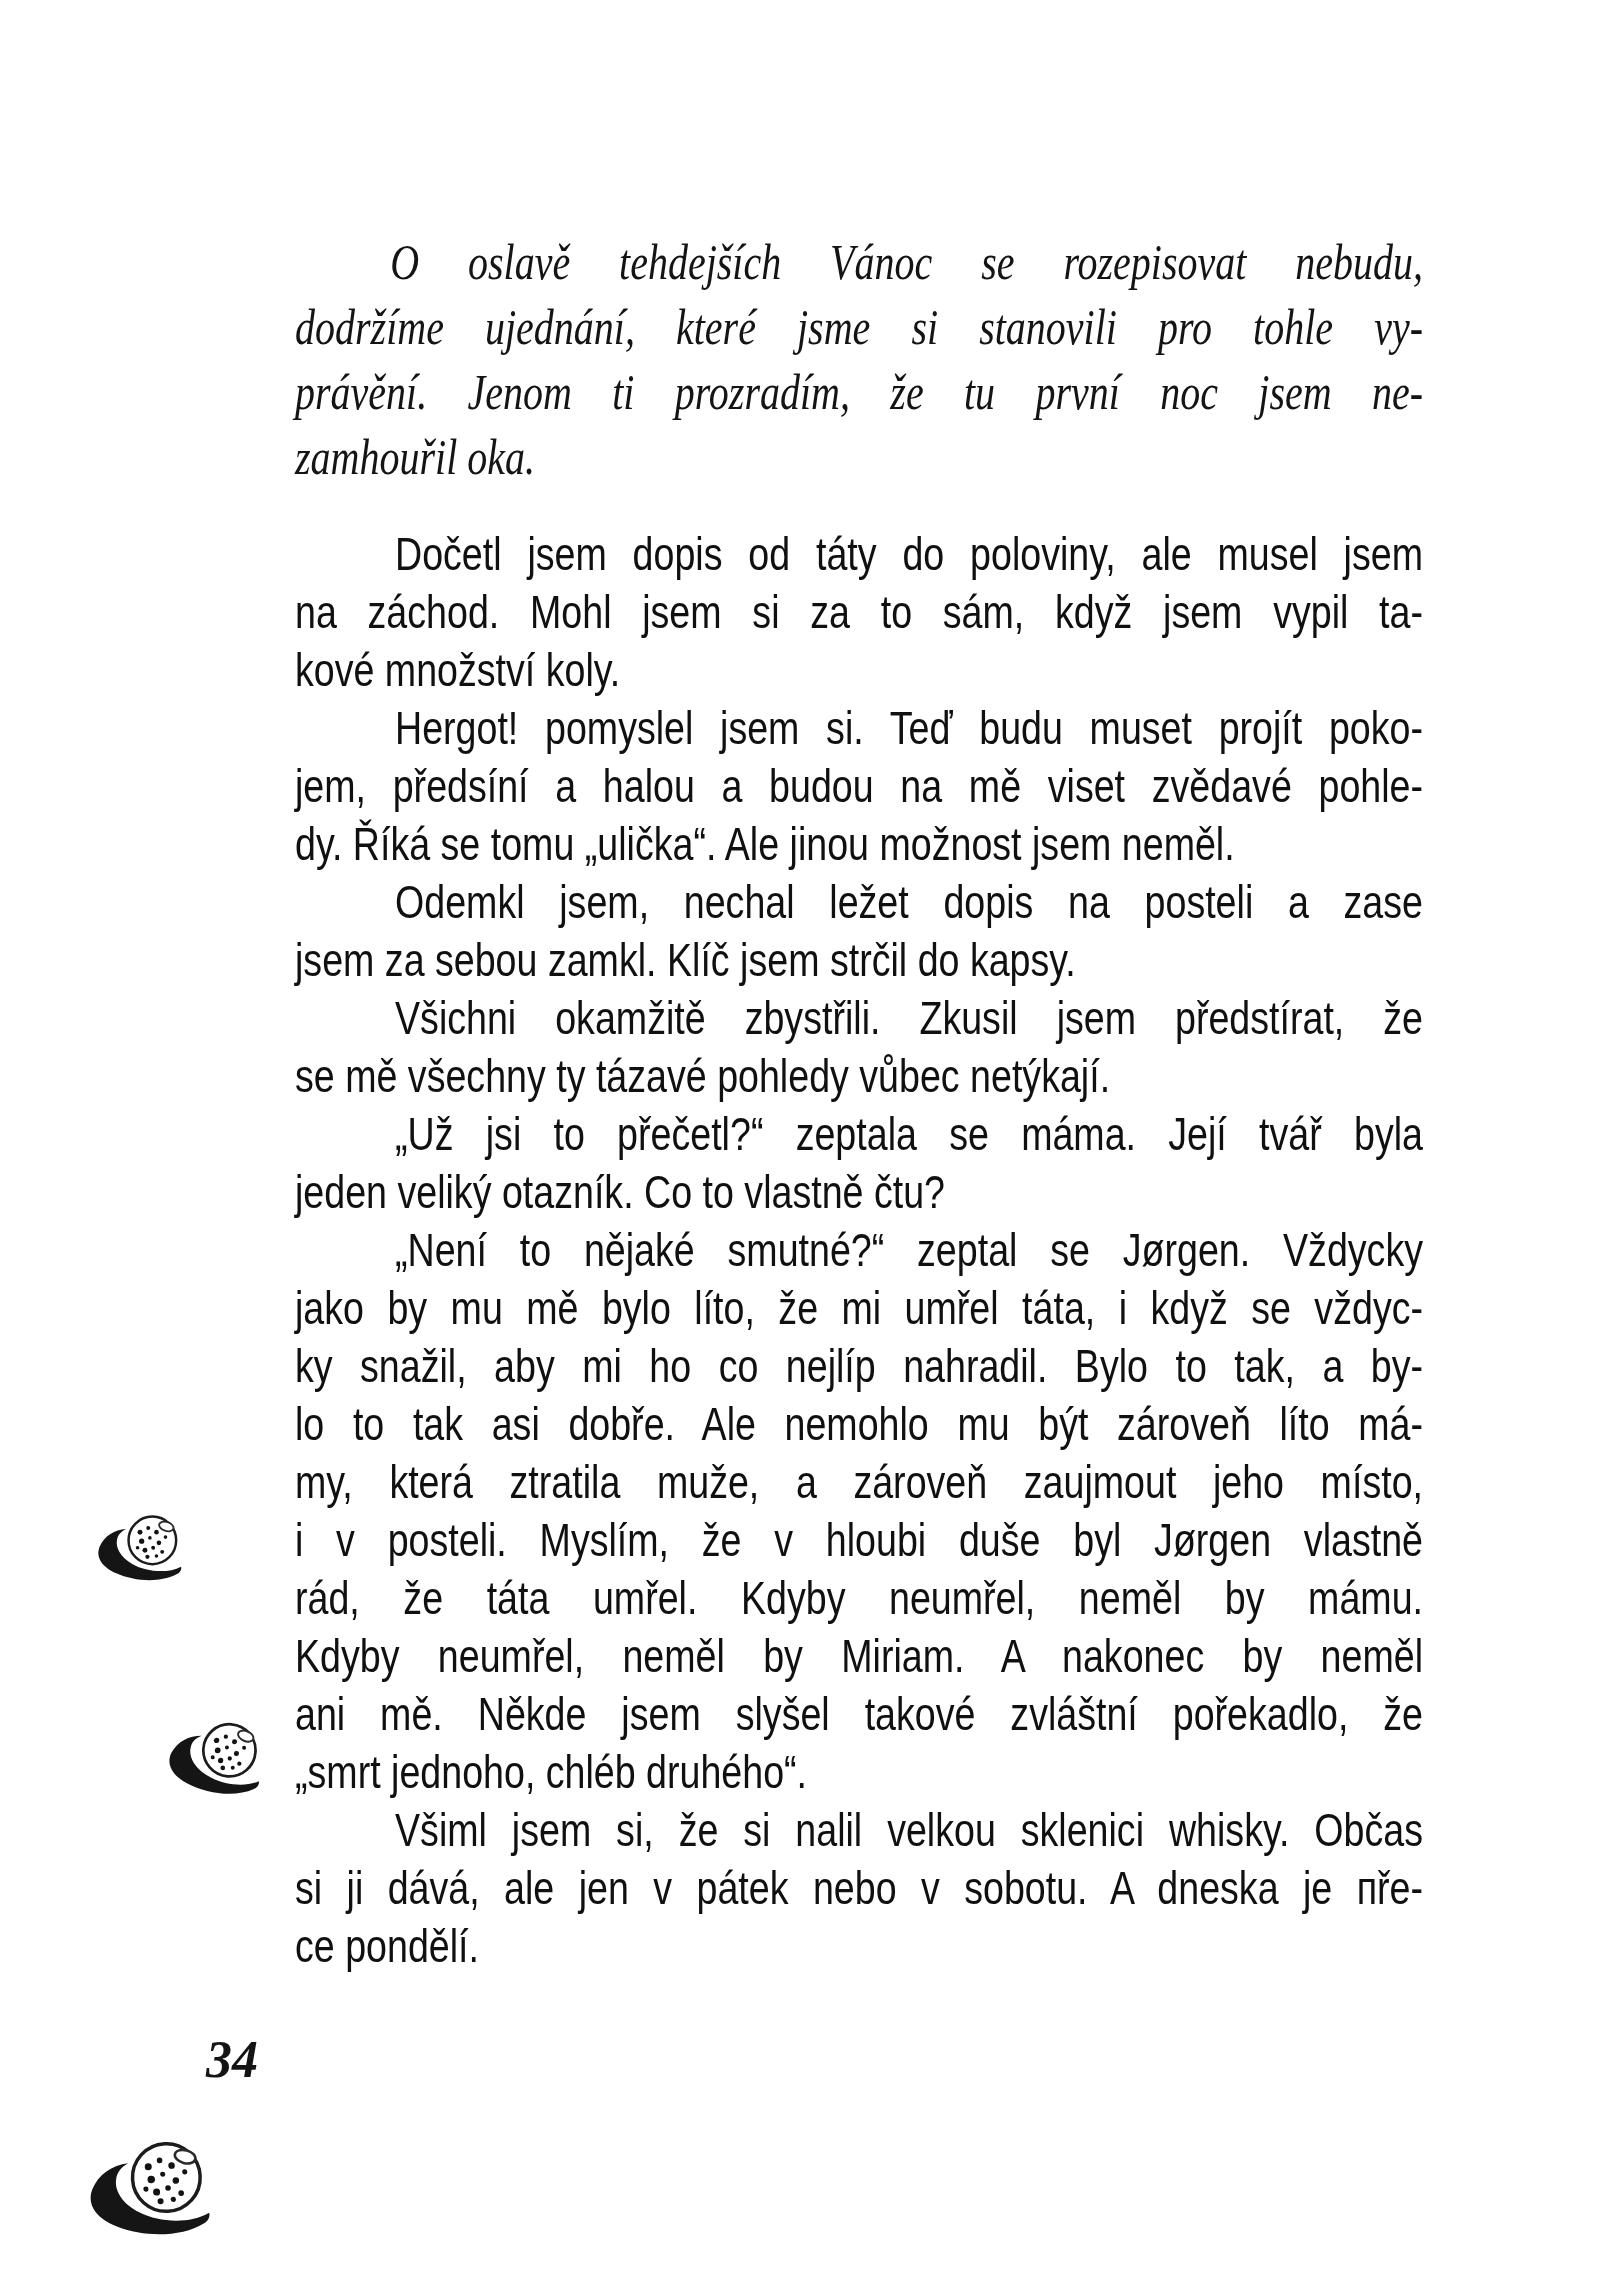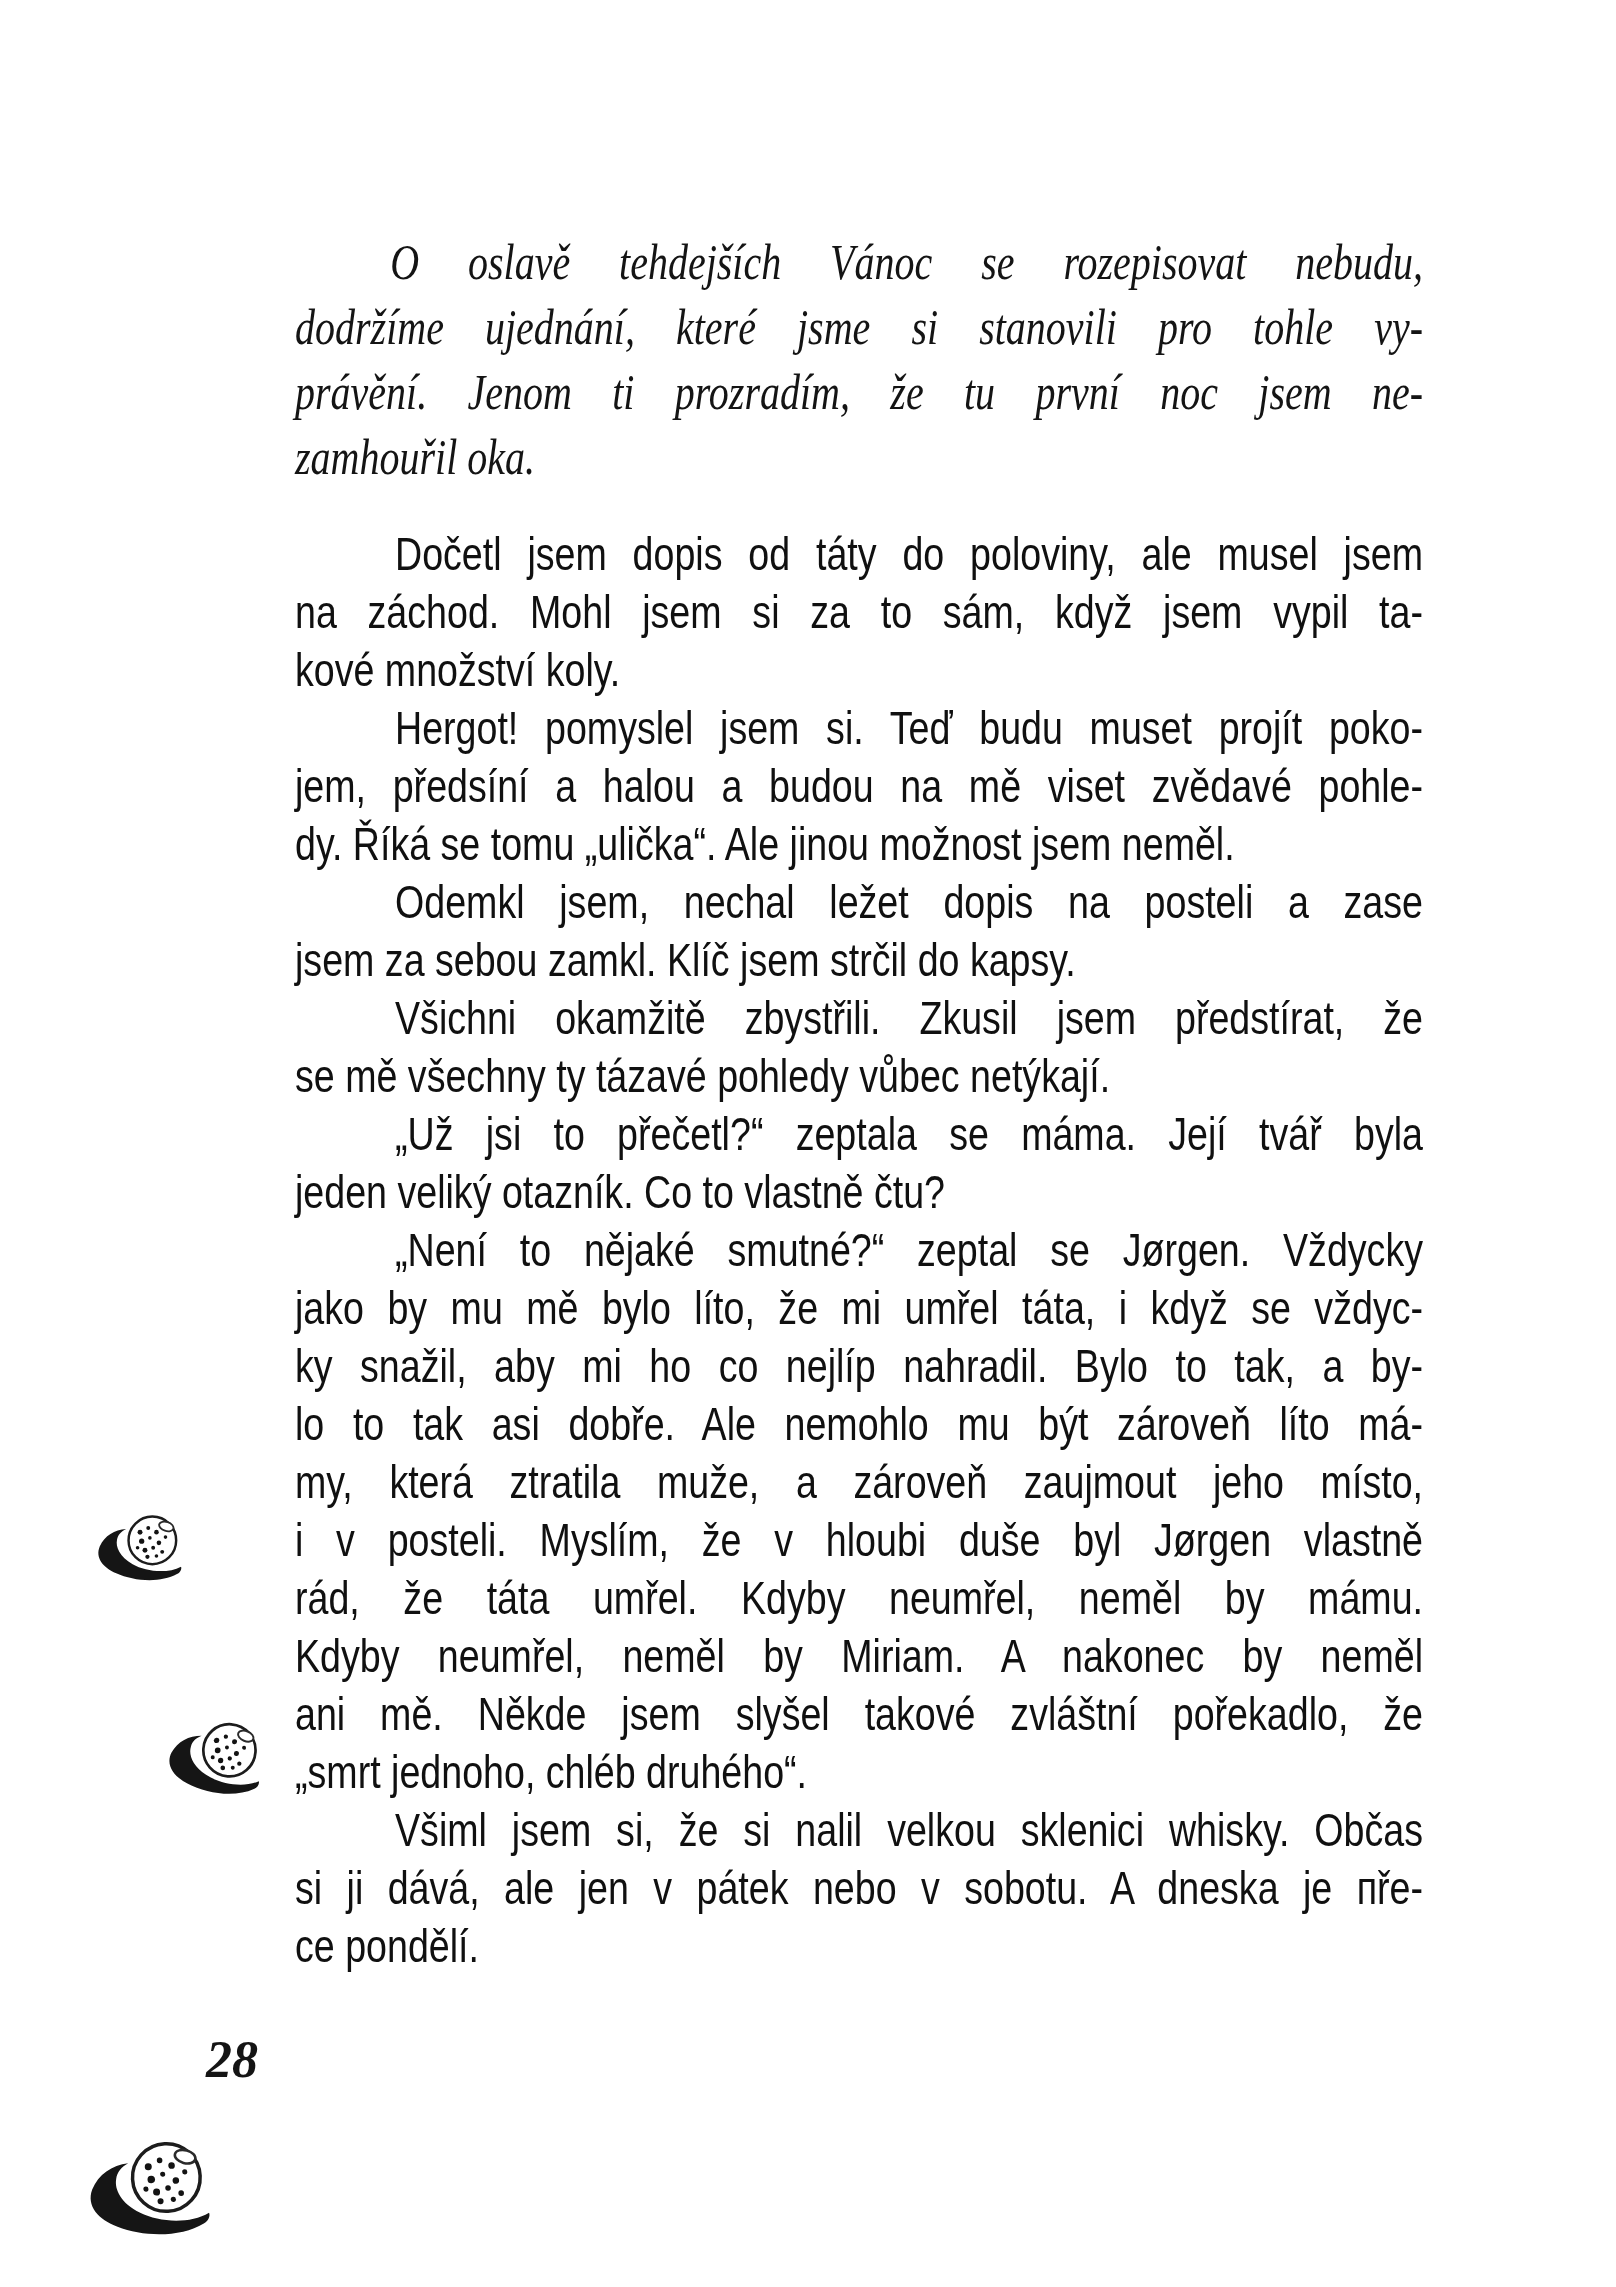--- a/index.html
+++ b/index.html
@@ -152,21 +152,21 @@
         <div class="line">ani mě. Někde jsem slyšel takové zvláštní pořekadlo, že</div>
         <div class="line last">„smrt jednoho, chléb druhého“.</div>
       </div>
       <div class="para">
         <div class="line indent">Všiml jsem si, že si nalil velkou sklenici whisky. Občas</div>
         <div class="line">si ji dává, ale jen v pátek nebo v sobotu. A dneska je пře-</div>
         <div class="line last">ce pondělí.</div>
       </div>
     </div>
 
-  <span class="page-number">28</span>
+  <span class="page-number">34</span>
 
   <svg class="snail snail-1" viewBox="0 0 120 95">
       <use href="#snail"></use>
     </svg>
   <svg class="snail snail-2" viewBox="0 0 120 95">
       <use href="#snail"></use>
     </svg>
   <svg class="snail snail-3" viewBox="0 0 120 95">
       <use href="#snail"></use>
     </svg>

